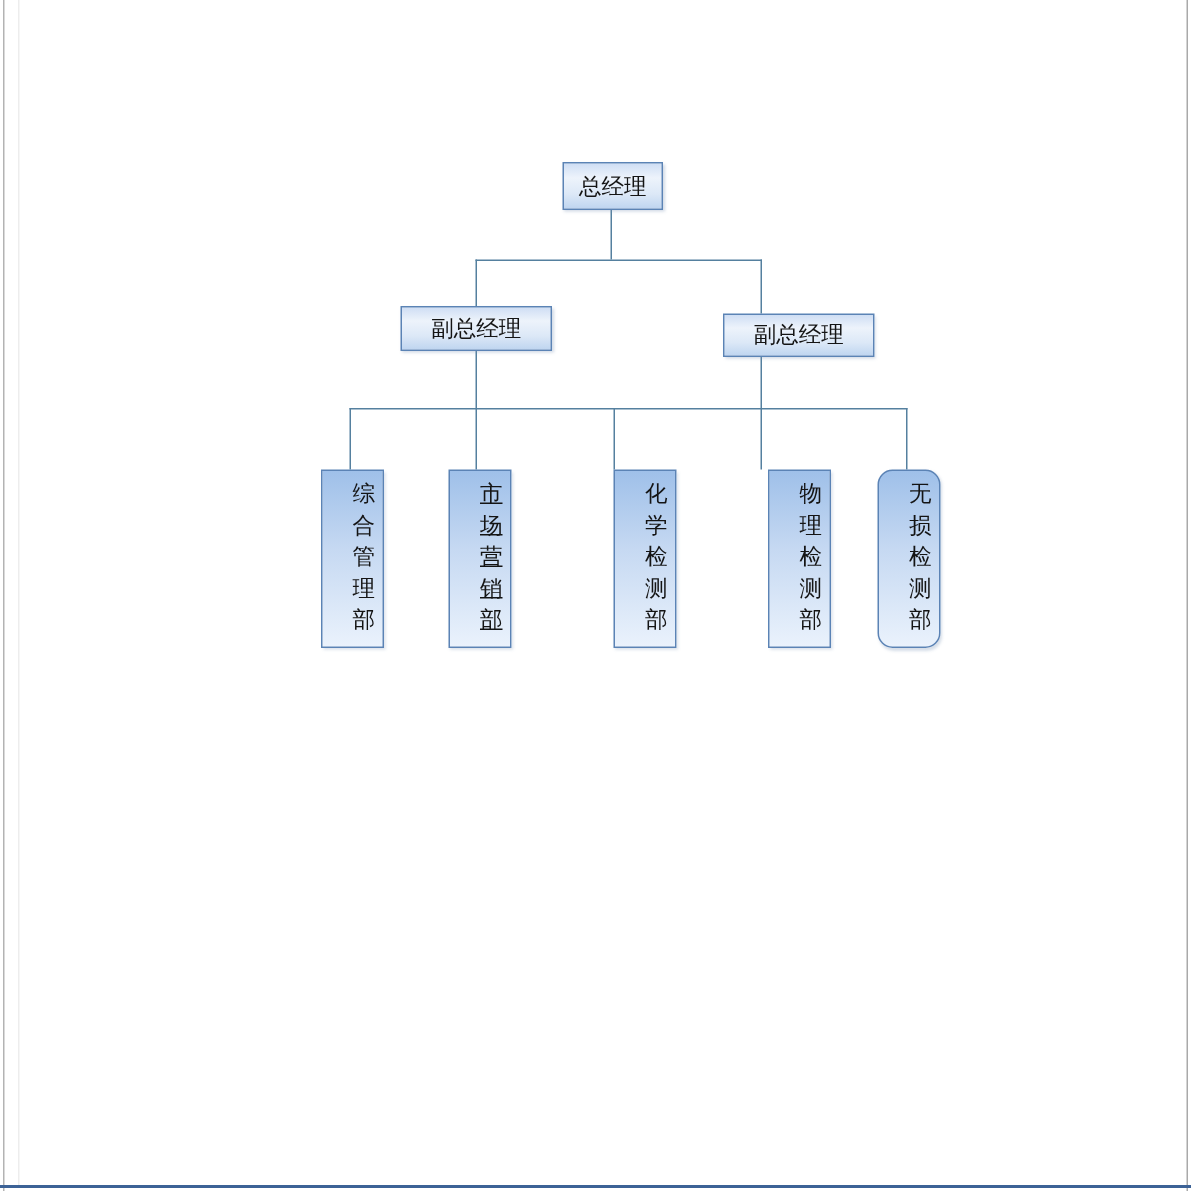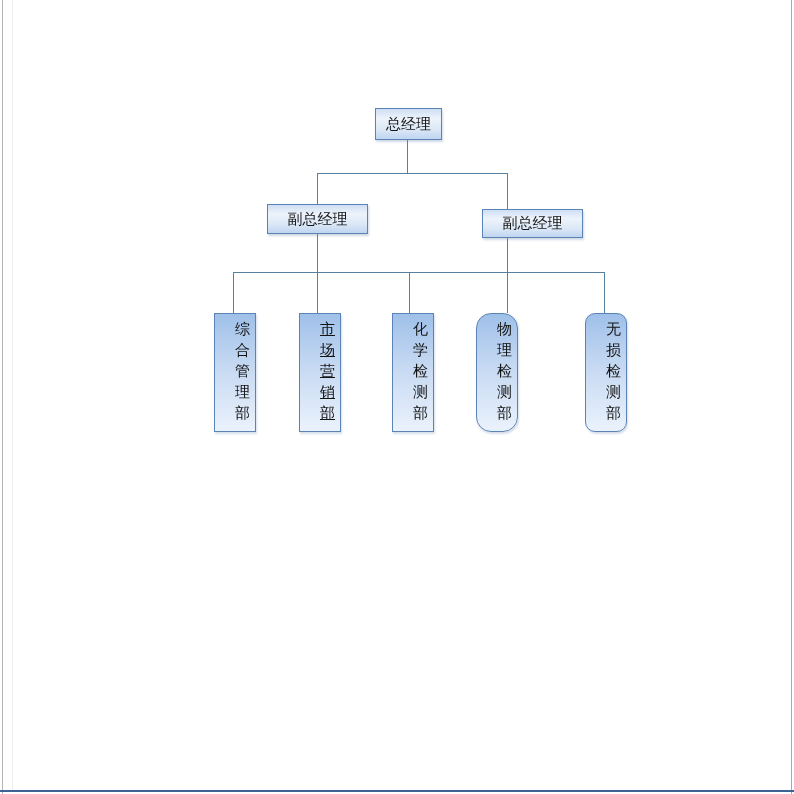--- a/index.html
+++ b/index.html
@@ -32,22 +32,22 @@
   #node-assistant{left:267px;top:204px;width:101px;height:30px;line-height:28px;}
   #node-deputy{left:482px;top:209px;width:101px;height:29px;line-height:27px;}
   .node.v{
     top:313px;width:38px;height:119px;padding:5px 20px;
     background:linear-gradient(180deg,#9fc0e9 0%,#c6d9f2 45%,#eaf2fc 100%);
     box-shadow:1px 1.5px 2px rgba(120,145,180,0.3);
     word-break:break-all;line-height:21px;text-align:center;
   }
   #node-dept-0{left:214px;}
   #node-dept-1{left:299px;text-decoration:underline;}
-  #node-dept-2{left:392px;}
-  #node-dept-3{left:476px;border-radius:15px;}
+  #node-dept-2{left:409px;}
+  #node-dept-3{left:512px;}
   #node-dept-4{left:585px;border-radius:10px;}
 
   
   #c-root-stem{left:407px;top:140px;width:1px;height:33px;}
   #c-l1-bus{left:317px;top:173px;width:191px;height:1px;}
   #c-assist-drop{left:317px;top:173px;width:1px;height:31px;}
   #c-deputy-drop{left:507px;top:173px;width:1px;height:36px;}
   #c-assist-down{left:317px;top:234px;width:1px;height:79px;}
   #c-deputy-down{left:507px;top:238px;width:1px;height:75px;}
   #c-l2-bus{left:233px;top:272px;width:372px;height:1px;}

